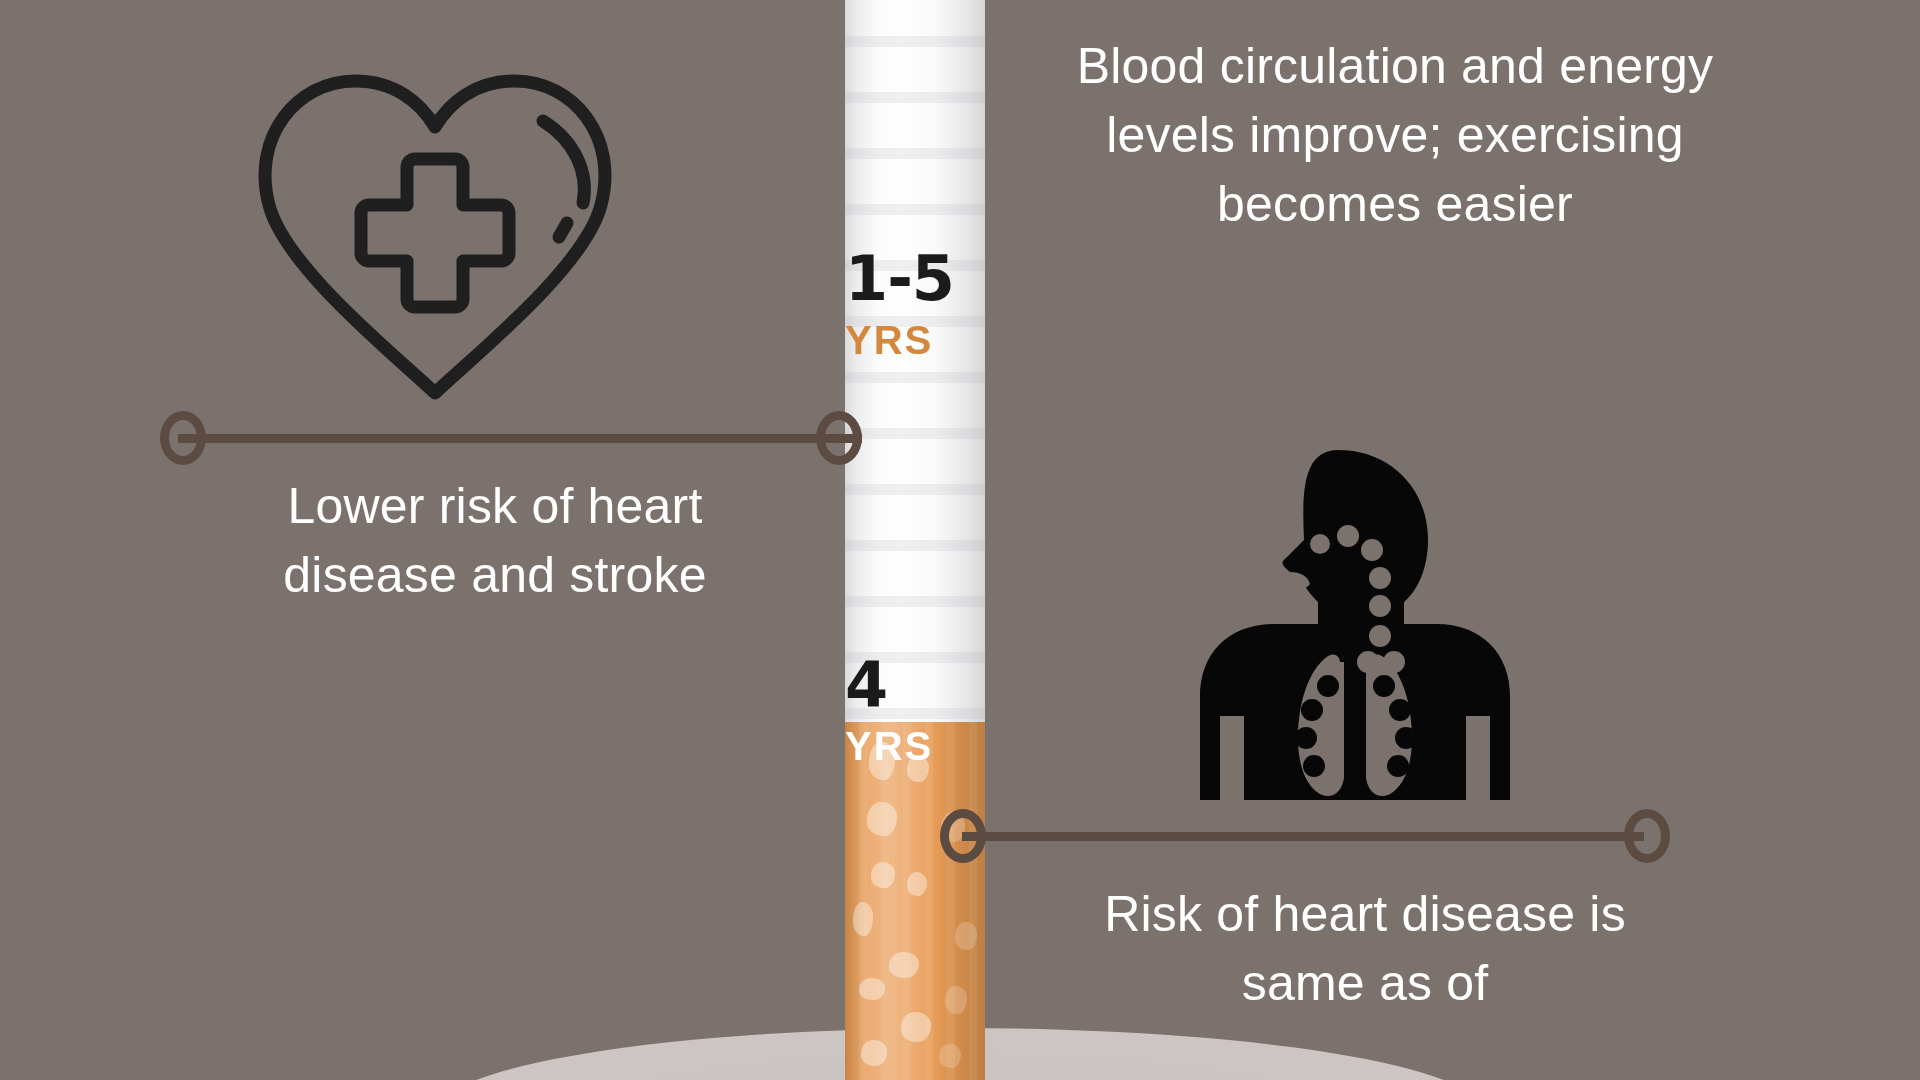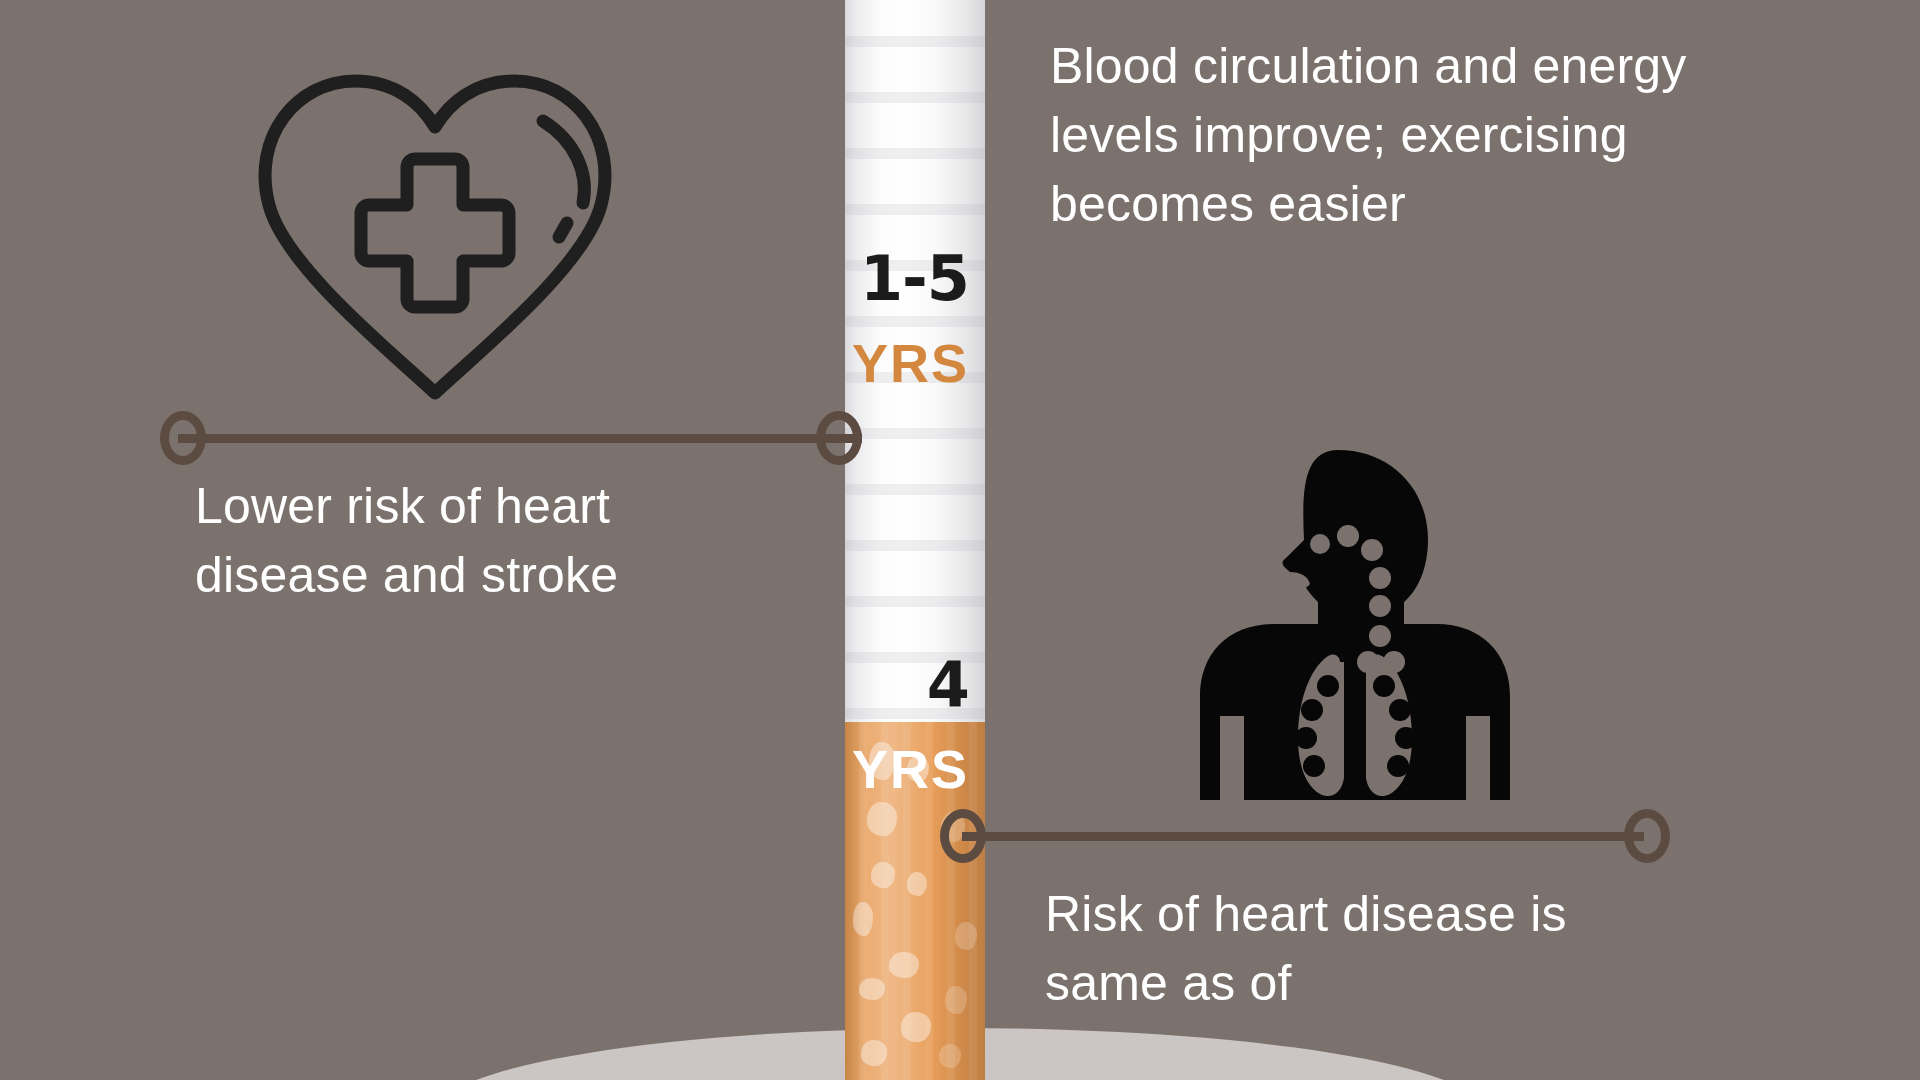--- a/index.html
+++ b/index.html
@@ -129,46 +129,47 @@
     border-radius: 50%;
     box-sizing: border-box;
     top: -23px;
     background: transparent;
   }
 
   
   .badge {
     position: absolute;
     width: 124px;
-    text-align: right;
+    text-align: left;
     line-height: 1;
   }
   .badge-num {
     font-weight: 700;
     font-size: 62px;
     letter-spacing: -1px;
     color: #1b1b1b;
     font-family: "DejaVu Sans", sans-serif;
   }
   .badge-unit {
     font-weight: 700;
-    font-size: 54px;
+    font-size: 40px;
     letter-spacing: 2px;
-    margin-top: 26px;
+    margin-top: 10px;
     font-family: "Liberation Sans", sans-serif;
   }
   .unit-orange { color: #d4883f; }
   .unit-white  { color: #ffffff; }
 
   
   .caption {
     position: absolute;
     color: #ffffff;
     font-size: 47px;
     line-height: 1.30;
+    text-align: center;
     font-family: "Liberation Sans Narrow", "Liberation Sans", sans-serif;
     font-stretch: condensed;
     letter-spacing: .2px;
   }
   .caption-lg {
     font-size: 50px;
     line-height: 1.38;
   }
 
   .icon-box { position: absolute; }

